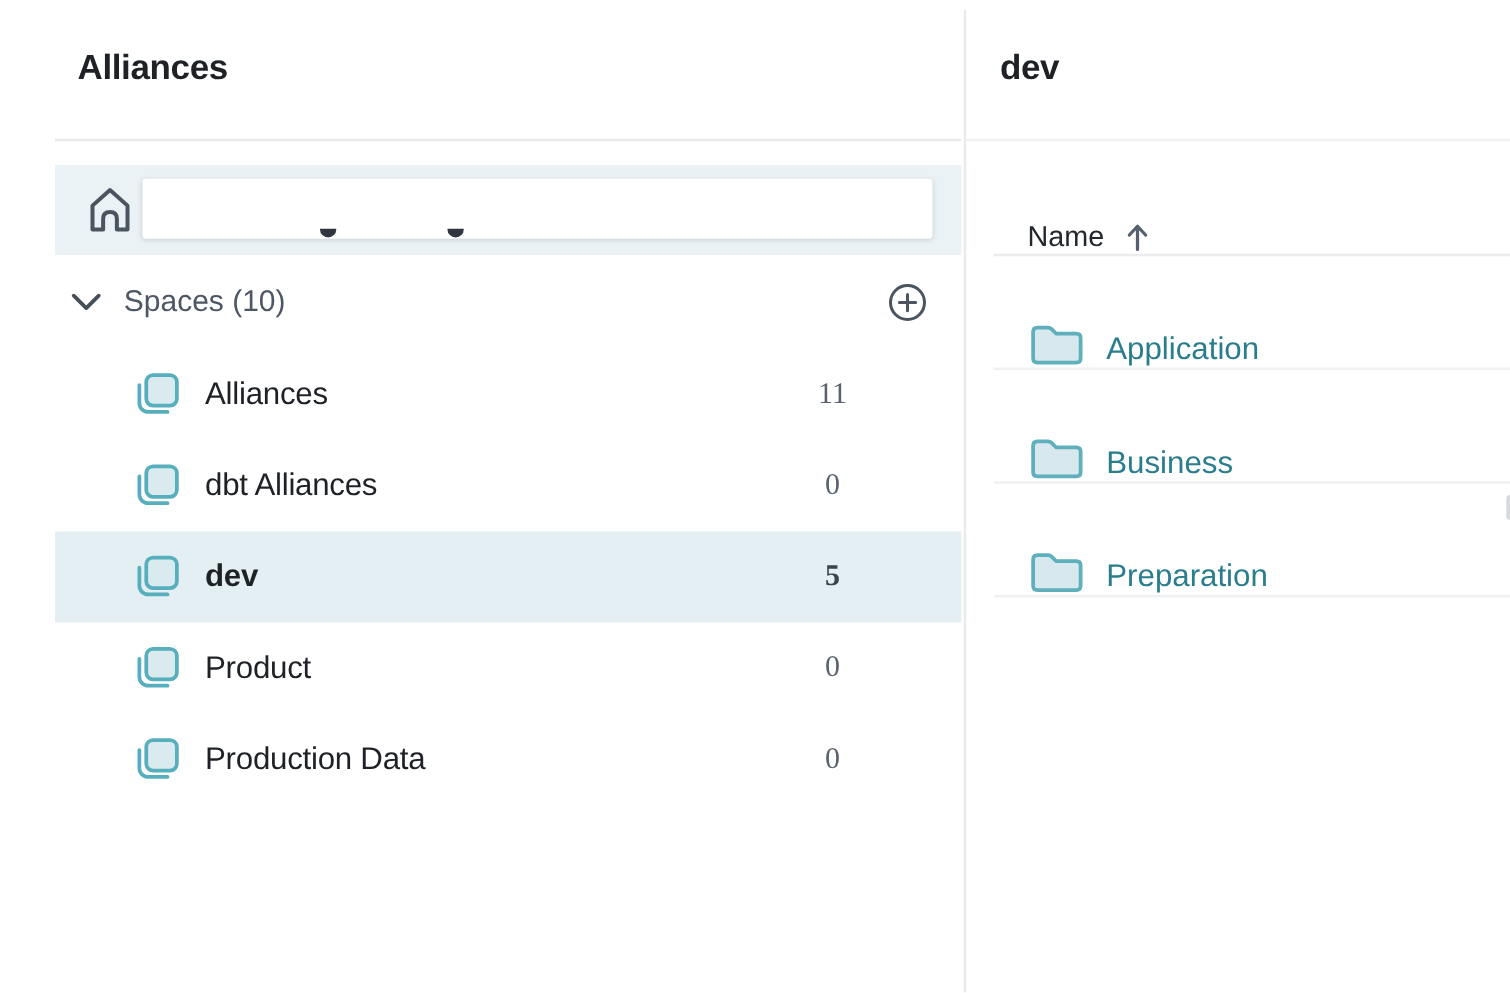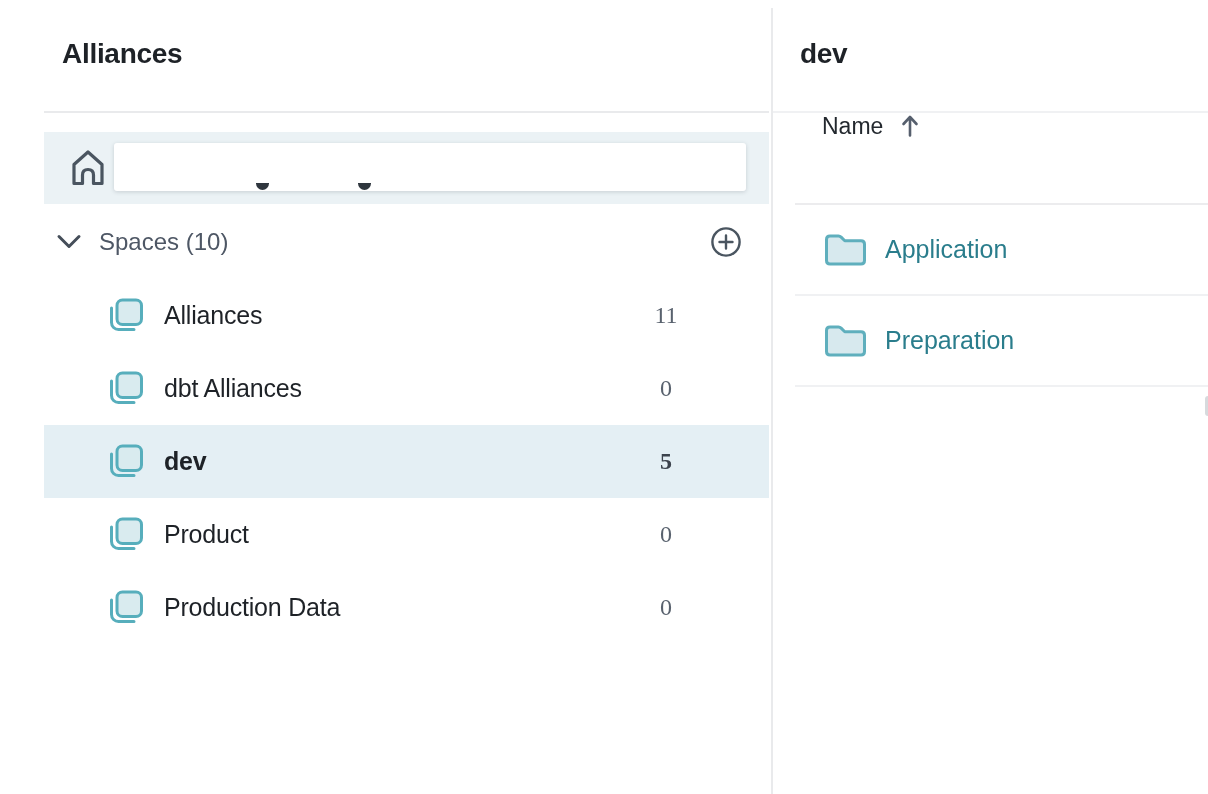--- a/index.html
+++ b/index.html
@@ -48,28 +48,28 @@
   
   .v-divider { position:absolute; left:771px; top:8px; width:2px; height:786px;
     background:var(--divider,#e9eaec); }
 
   
   .main { position:absolute; left:773px; top:0; width:435px; height:794px; }
   .main .panel-title { left:27px; }
   .main-divider { position:absolute; left:0; top:111px; width:435px; height:2px;
     background:#f0f1f3; }
   .table-header { position:absolute; left:22px; top:113px; width:413px; height:90px;
-    display:flex; align-items:flex-start; cursor:pointer; }
+    display:flex; align-items:flex-end; cursor:pointer; }
   .name-header-label { margin-left:27px; font-size:23px; color:#23282e; }
   .sort-arrow-wrap { margin-left:16px; width:22px; height:26px; }
   .table-header-divider { position:absolute; left:22px; top:203px; width:413px; height:2px;
     background:#ececee; }
 
   .folder-rows { position:absolute; left:22px; top:205px; width:413px; }
-  .folder-row { height:91px; display:flex; align-items:center;
+  .folder-row { height:91px; display:flex; align-items:flex-end;
     border-bottom:2px solid #f0f1f3; cursor:pointer; }
   .folder-icon-wrap { margin-left:28px; width:45px; height:37px; }
   .folder-name { margin-left:17px; font-size:25px; color:var(--link,#2a7d8c); }
 
   .clipped-element { position:absolute; right:0; top:396px; width:3px; height:20px;
     background:#d7dadd; border-radius:3px 0 0 3px; }
 
   svg { display:block; }
 </style>
 </head>
@@ -188,26 +188,34 @@
     <div class="folder-rows">
   <div class="folder-row">
     <span class="folder-icon-wrap">
       <svg width="45" height="37" viewBox="0 0 45 37">
         <path d="M3.5,29.5 V8.5 Q3.5,5 7,5 H15.5 Q17,5 18.1,6.1 L21.8,9.8 H38 Q41.5,9.8 41.5,13.3 V29.5 Q41.5,33 38,33 H7 Q3.5,33 3.5,29.5 Z" fill="#d7e9ee" stroke="#5fafbd" stroke-width="3" stroke-linejoin="round"></path>
       </svg>
     </span>
     <a class="folder-name">Application</a>
   </div>
 
-
   <div class="folder-row">
     <span class="folder-icon-wrap">
       <svg width="45" height="37" viewBox="0 0 45 37">
         <path d="M3.5,29.5 V8.5 Q3.5,5 7,5 H15.5 Q17,5 18.1,6.1 L21.8,9.8 H38 Q41.5,9.8 41.5,13.3 V29.5 Q41.5,33 38,33 H7 Q3.5,33 3.5,29.5 Z" fill="#d7e9ee" stroke="#5fafbd" stroke-width="3" stroke-linejoin="round"></path>
       </svg>
     </span>
+    <a class="folder-name">Business</a>
+  </div>
+
+  <div class="folder-row">
+    <span class="folder-icon-wrap">
+      <svg width="45" height="37" viewBox="0 0 45 37">
+        <path d="M3.5,29.5 V8.5 Q3.5,5 7,5 H15.5 Q17,5 18.1,6.1 L21.8,9.8 H38 Q41.5,9.8 41.5,13.3 V29.5 Q41.5,33 38,33 H7 Q3.5,33 3.5,29.5 Z" fill="#d7e9ee" stroke="#5fafbd" stroke-width="3" stroke-linejoin="round"></path>
+      </svg>
+    </span>
     <a class="folder-name">Preparation</a>
   </div>
 </div>
 
     <div class="clipped-element"></div>
   </div>
 </div>
 
 </body></html>

